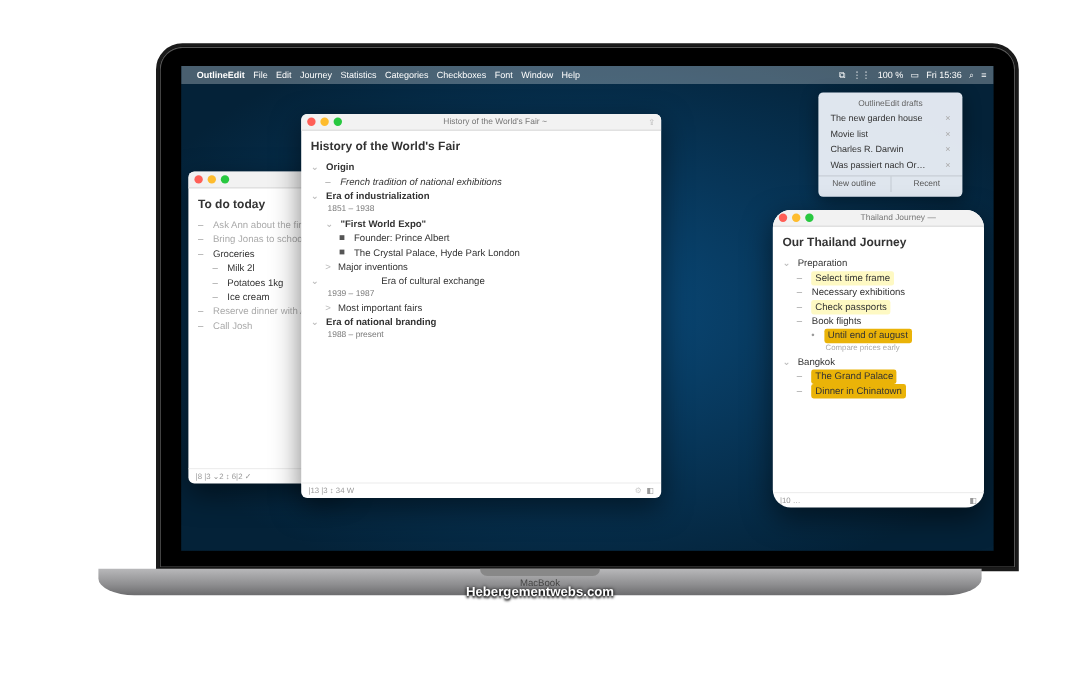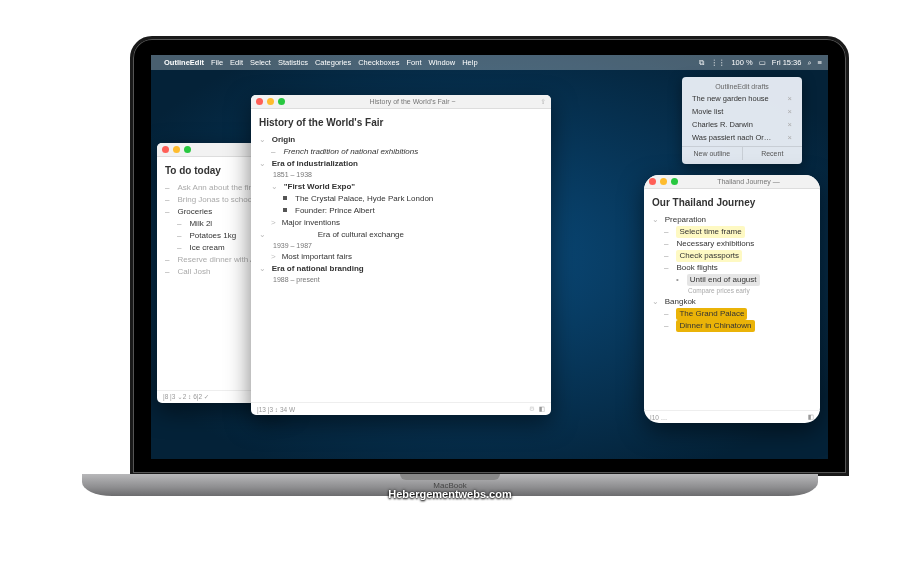--- a/index.html
+++ b/index.html
@@ -54,21 +54,21 @@
     box-shadow:0 4px 14px rgba(0,0,0,0.4); padding:4px 0; font-size:7.5px; color:#333;
     width:120px; }
   .pop-h{ text-align:center; font-size:7px; color:#666; padding:2px 0;}
   .pop-item{ padding:2px 10px; display:flex;}
   .pop-item span:last-child{margin-left:auto; color:#aaa;}
   .pop-btns{ display:flex; border-top:1px solid rgba(0,0,0,0.1); margin-top:2px;}
   .pop-btn{ flex:1; text-align:center; padding:3px 0; font-size:7px; color:#555;}
   .pop-btn:first-child{border-right:1px solid rgba(0,0,0,0.1);}
 
   .hl-y{ background:#fef9c3; border-radius:2px; padding:0 3px;}
-  .hl-g{ background:#e5e5e5; border-radius:2px; padding:0 3px;}
+  .hl-g{ background:#eab308; border-radius:2px; padding:0 3px;}
   .hl-b{ background:#eab308; border-radius:2px; padding:0 3px;}
   .note{ font-size:6.5px; color:#aaa; margin-left:36px;}
   .bullet-sq{ width:4px; height:4px; background:#555; display:inline-block; margin-right:4px; position:relative; top:-1px;}
   .bullet-dot{display:inline-block;margin-right:4px;color:#999;}
 
   .watermark{ position:absolute; left:50%; top:488px; transform:translateX(-50%);
     font-size:11px; font-weight:700; color:#fff; text-shadow:0 1px 2px #000, 0 0 3px #000; z-index:50;}
   .checker { position:absolute; inset:0; z-index:-1;
     background-image:
       linear-gradient(45deg,#e7e7e7 25%,transparent 25%),
@@ -84,21 +84,21 @@
 <div class="checker"></div>
 
 <div class="laptop">
   <div class="screen">
 
     <div class="menubar">
       <span class="apple"></span>
       <b>OutlineEdit</b>
       <span>File</span>
       <span>Edit</span>
-      <span>Select</span>
+      <span>Journey</span>
       <span>Statistics</span>
       <span>Categories</span>
       <span>Checkboxes</span>
       <span>Font</span>
       <span>Window</span>
       <span>Help</span>
       <div class="right">
         <span>⧉</span>
         <span>⋮⋮</span>
         <span>100 %</span>
@@ -205,25 +205,25 @@
               <span class="disc">⌄</span>
               <span style="font-weight:600;">Era of industrialization</span>
             </div>
             <div class="sub">1851 – 1938</div>
             <div class="row i2">
               <span class="disc">⌄</span>
               <span style="font-weight:600;">"First World Expo"</span>
             </div>
             <div class="row i3">
               <span class="bullet-sq"></span>
-              <span style="">The Crystal Palace, Hyde Park London</span>
+              <span style="">Founder: Prince Albert</span>
             </div>
             <div class="row i3">
               <span class="bullet-sq"></span>
-              <span style="">Founder: Prince Albert</span>
+              <span style="">The Crystal Palace, Hyde Park London</span>
             </div>
             <div class="row i2">
               <span class="disc">&gt;</span>
               <span style="">Major inventions</span>
             </div>
             <div class="row i1">
               <span class="disc">⌄</span>
               <span style="font-weight:400;padding-left:46px;">Era of cultural exchange</span>
             </div>
             <div class="sub">1939 – 1987</div>

